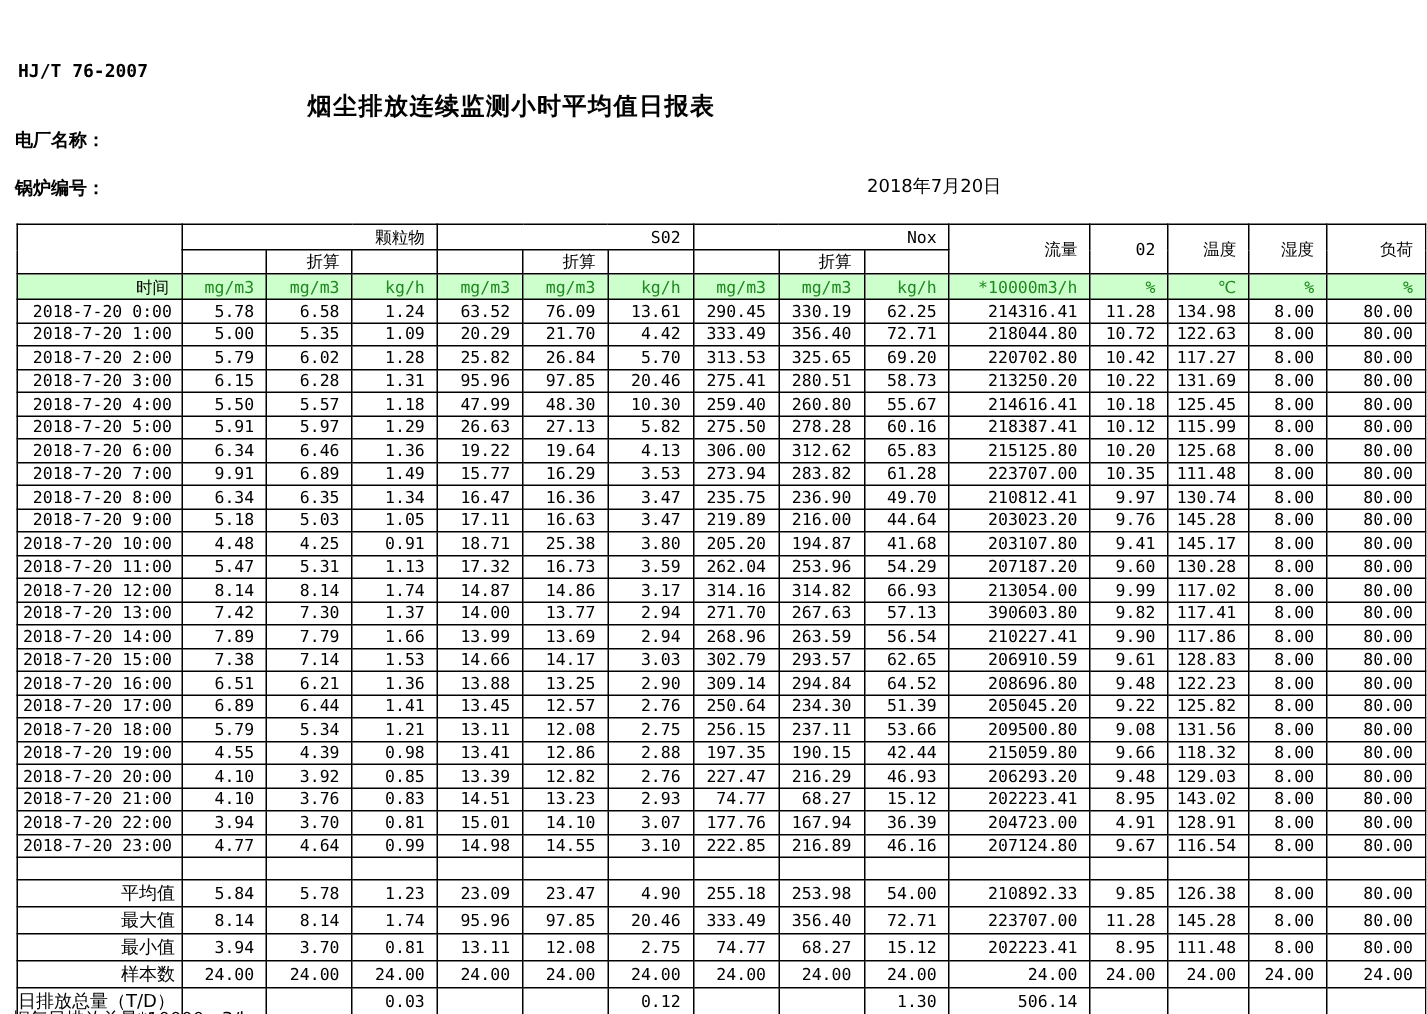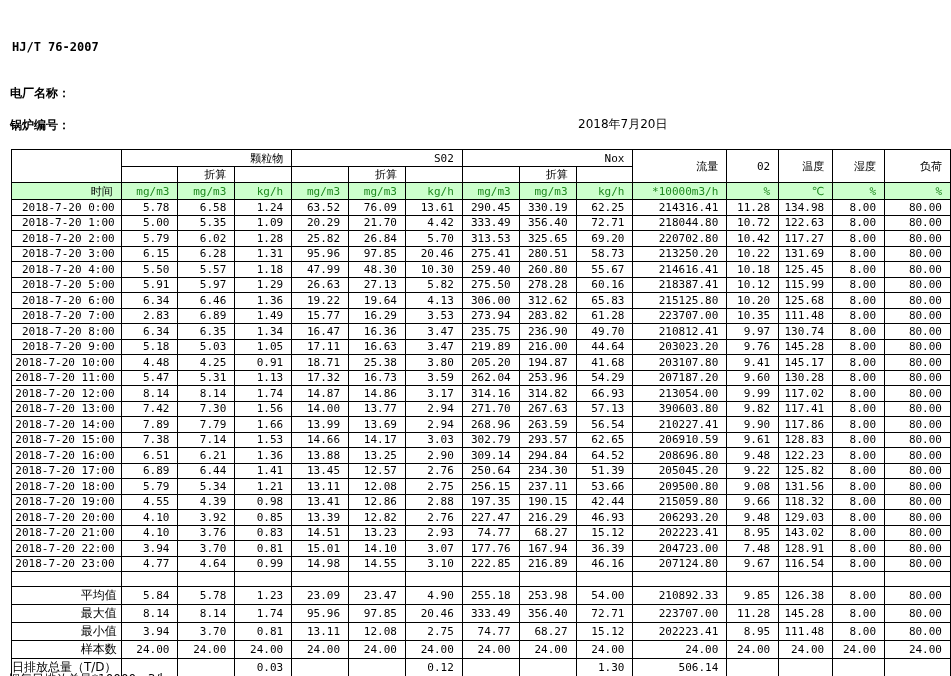--- a/index.html
+++ b/index.html
@@ -44,20 +44,21 @@
     font-family:"DejaVu Sans","Liberation Sans",sans-serif;
     font-size:12px; padding-right:4px;
   }
 </style>
 </head>
 <body>
 
 <div class="page">
 
   <div class="abs standard">HJ/T  76-2007</div>
+  <div class="abs title">烟尘排放连续监测小时平均值日报表</div>
   <div class="abs plant-label">电厂名称：</div>
   <div class="abs boiler-label">锅炉编号：</div>
   <div class="abs date">2018年7月20日</div>
 
   <table class="report">
     <colgroup>
       <col style="width:105px">
       <col style="width:57px">
         <col style="width:57px">
         <col style="width:57px">
@@ -229,21 +230,21 @@
           <td class="val">312.62</td>
           <td class="val">65.83</td>
           <td class="val">215125.80</td>
           <td class="val">10.20</td>
           <td class="val">125.68</td>
           <td class="val">8.00</td>
           <td class="val">80.00</td>
         </tr>
         <tr>
           <td class="time">2018-7-20 7:00</td>
-          <td class="val">2.83</td>
+          <td class="val">9.91</td>
           <td class="val">6.89</td>
           <td class="val">1.49</td>
           <td class="val">15.77</td>
           <td class="val">16.29</td>
           <td class="val">3.53</td>
           <td class="val">273.94</td>
           <td class="val">283.82</td>
           <td class="val">61.28</td>
           <td class="val">223707.00</td>
           <td class="val">10.35</td>
@@ -333,21 +334,21 @@
           <td class="val">213054.00</td>
           <td class="val">9.99</td>
           <td class="val">117.02</td>
           <td class="val">8.00</td>
           <td class="val">80.00</td>
         </tr>
         <tr>
           <td class="time">2018-7-20 13:00</td>
           <td class="val">7.42</td>
           <td class="val">7.30</td>
-          <td class="val">1.56</td>
+          <td class="val">1.37</td>
           <td class="val">14.00</td>
           <td class="val">13.77</td>
           <td class="val">2.94</td>
           <td class="val">271.70</td>
           <td class="val">267.63</td>
           <td class="val">57.13</td>
           <td class="val">390603.80</td>
           <td class="val">9.82</td>
           <td class="val">117.41</td>
           <td class="val">8.00</td>
@@ -494,21 +495,21 @@
           <td class="val">3.94</td>
           <td class="val">3.70</td>
           <td class="val">0.81</td>
           <td class="val">15.01</td>
           <td class="val">14.10</td>
           <td class="val">3.07</td>
           <td class="val">177.76</td>
           <td class="val">167.94</td>
           <td class="val">36.39</td>
           <td class="val">204723.00</td>
-          <td class="val">7.48</td>
+          <td class="val">4.91</td>
           <td class="val">128.91</td>
           <td class="val">8.00</td>
           <td class="val">80.00</td>
         </tr>
         <tr>
           <td class="time">2018-7-20 23:00</td>
           <td class="val">4.77</td>
           <td class="val">4.64</td>
           <td class="val">0.99</td>
           <td class="val">14.98</td>

